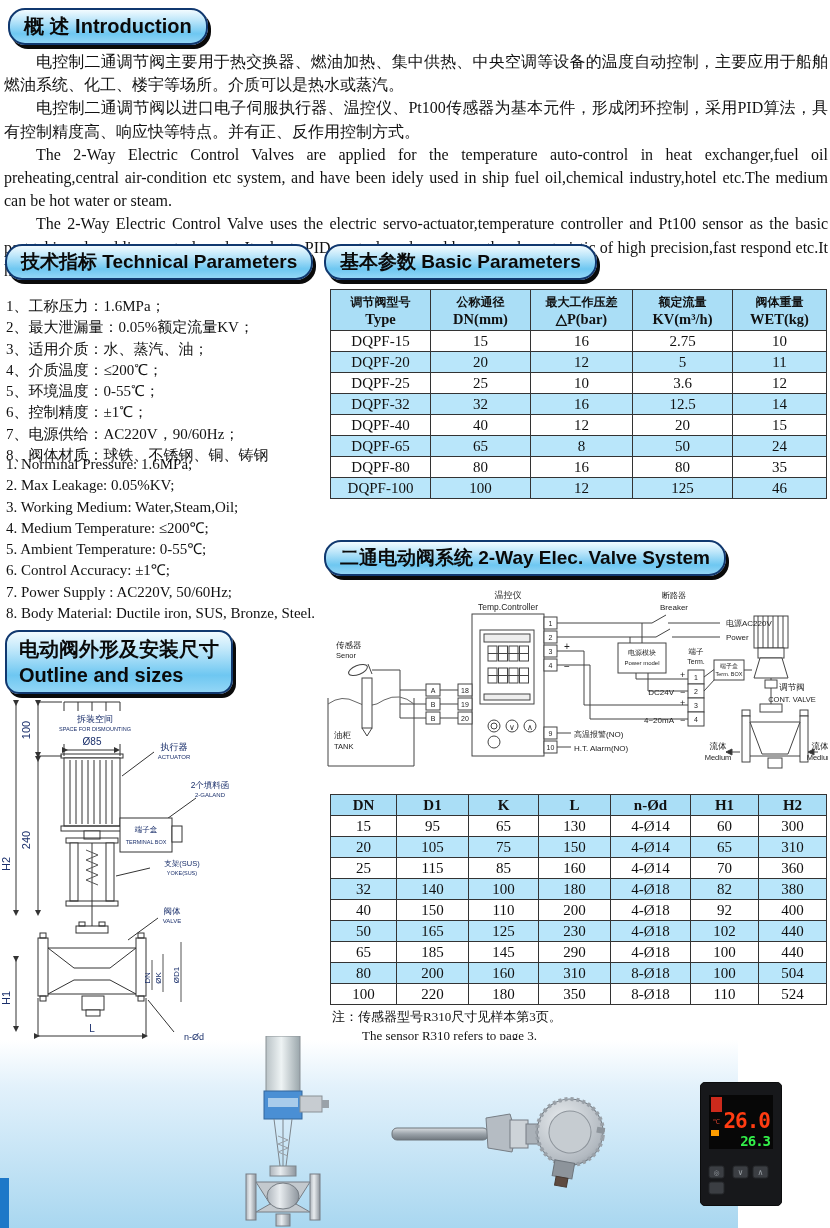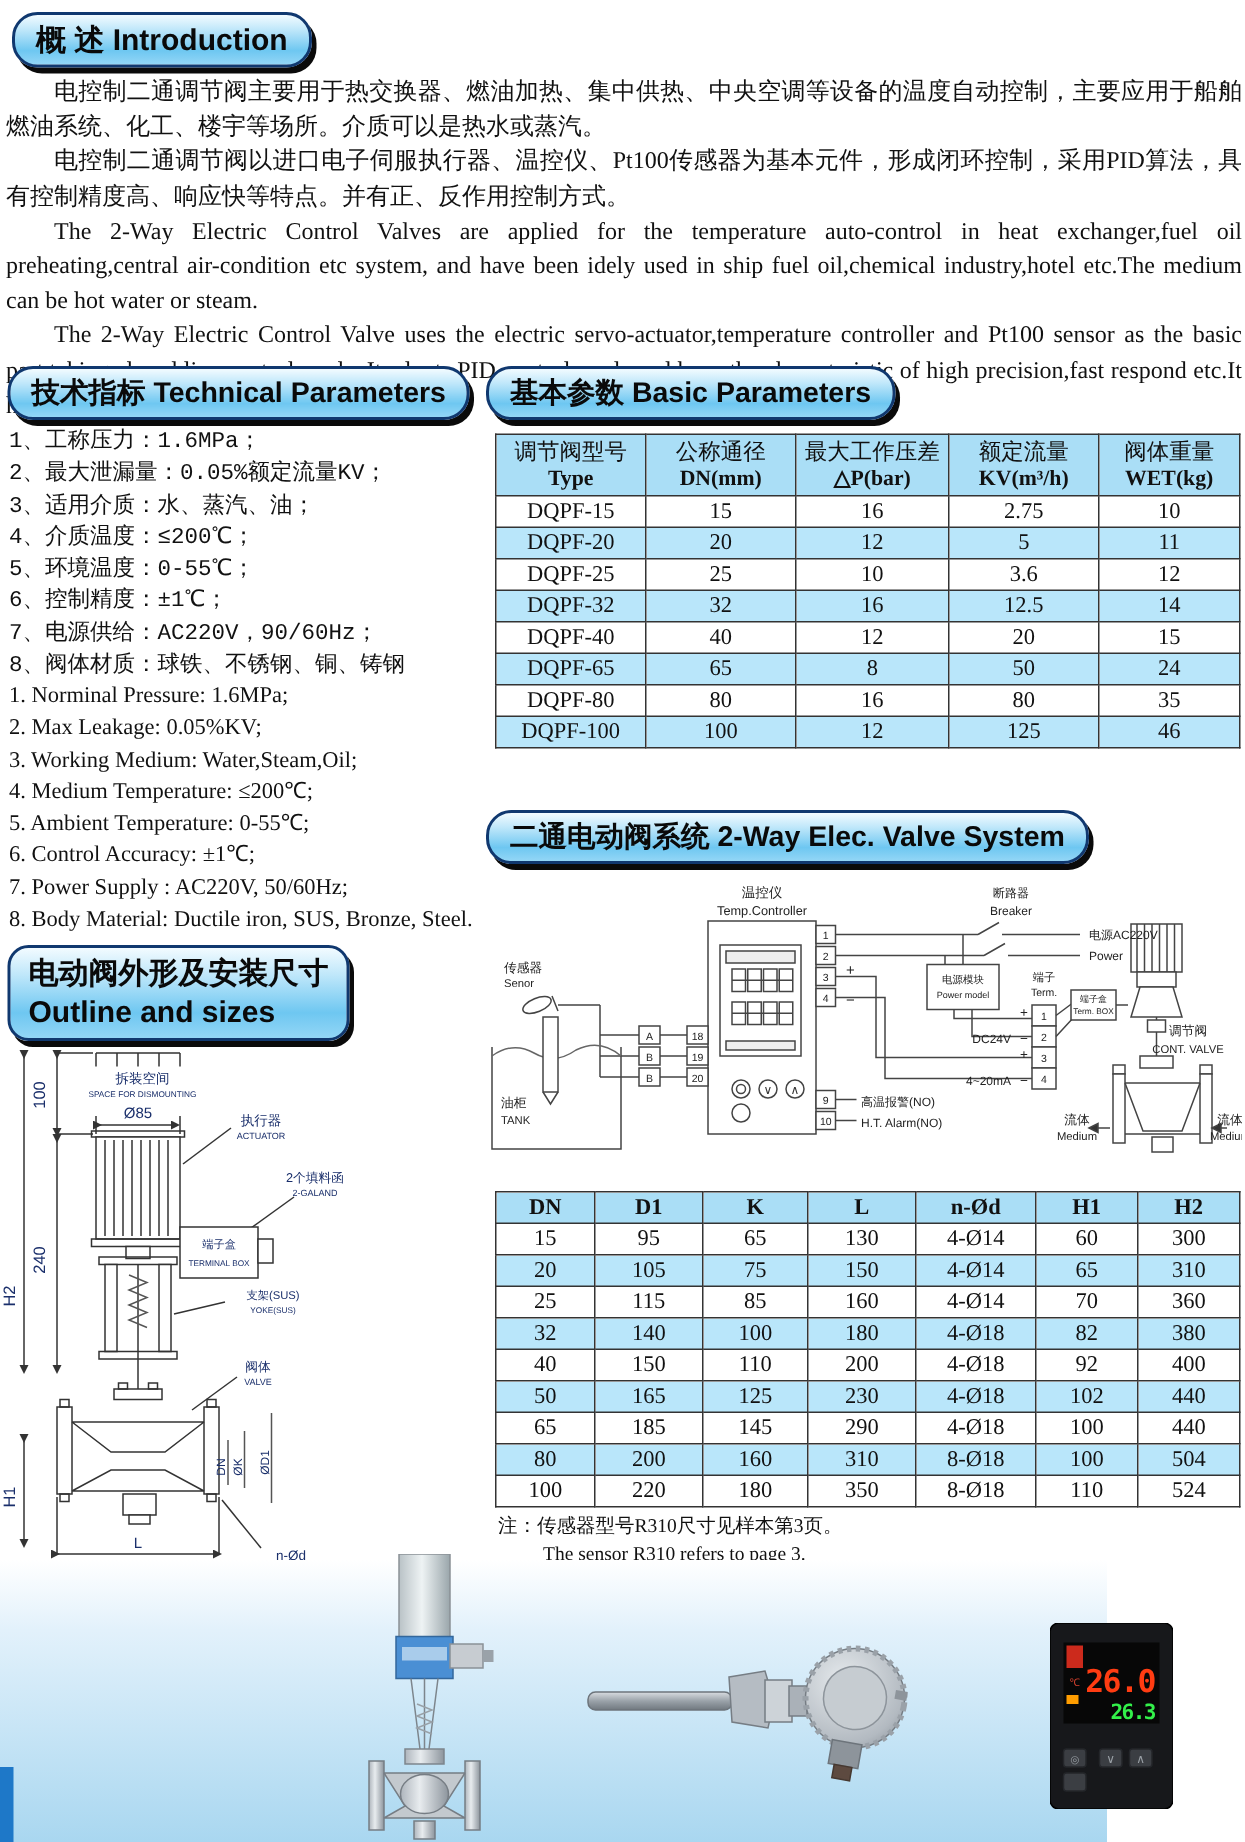--- a/index.html
+++ b/index.html
@@ -9,31 +9,31 @@
          border:2px solid #10386f;border-radius:17px;box-shadow:3px 4px 0 #0a0a0a;
          padding:3px 14px;font-family:"Liberation Sans", sans-serif;font-weight:bold;color:#0a0a0a;white-space:nowrap;}
   #badge-intro{left:8px;top:8px;font-size:20px;}
   #badge-tech{left:5px;top:244px;font-size:19px;}
   #badge-basic{left:324px;top:244px;font-size:19px;}
   #badge-system{left:324px;top:540px;font-size:19px;}
   #badge-outline{left:5px;top:630px;font-size:20px;line-height:26px;border-radius:14px;white-space:normal;padding:4px 12px;}
   .intro-text{position:absolute;left:4px;top:50px;width:824px;font-size:16px;line-height:23.2px;text-align:justify;}
   .intro-para{text-indent:2em;}
   .param-list{position:absolute;left:6px;width:318px;font-size:15px;line-height:21.3px;}
-  #params-cn{top:284px;font-family:Liberation Mono, monospace;}
+  #params-cn{top:296px;}
   #params-en{top:454px;}
   .data-table{position:absolute;border-collapse:collapse;table-layout:fixed;width:496px;
               font-size:15px;text-align:center;background:#fff;}
   .data-table th,.data-table td{border:1px solid #333;padding:0 2px;overflow:hidden;}
   .data-table thead th{background:#aadef6;font-weight:bold;}
   .data-table tbody tr:nth-child(even){background:#b9e6fa;}
   .data-table tbody td{height:20px;}
   #table-basic{left:330px;top:289px;}
   #table-basic thead th{height:40px;}
-  .th-cn{font-weight:normal;font-size:15px;line-height:18px;}
+  .th-cn{font-weight:bold;font-size:12px;line-height:18px;}
   .th-en{font-weight:bold;font-size:14.5px;line-height:17px;}
   #table-dims{left:330px;top:794px;}
   #table-dims thead th{height:20px;}
   .note{position:absolute;left:332px;top:1007px;font-size:13px;line-height:19px;}
   .note .en{padding-left:30px;}
   #svg-outline{position:absolute;left:0;top:698px;}
   #svg-wiring{position:absolute;left:322px;top:586px;}
   svg{font-family:"Liberation Sans", sans-serif;}
   .photo-strip{position:absolute;left:0;top:1040px;width:738px;height:188px;
                background:linear-gradient(180deg,#ffffff 0%,#e2f1fb 25%,#a9d7f0 100%);}

